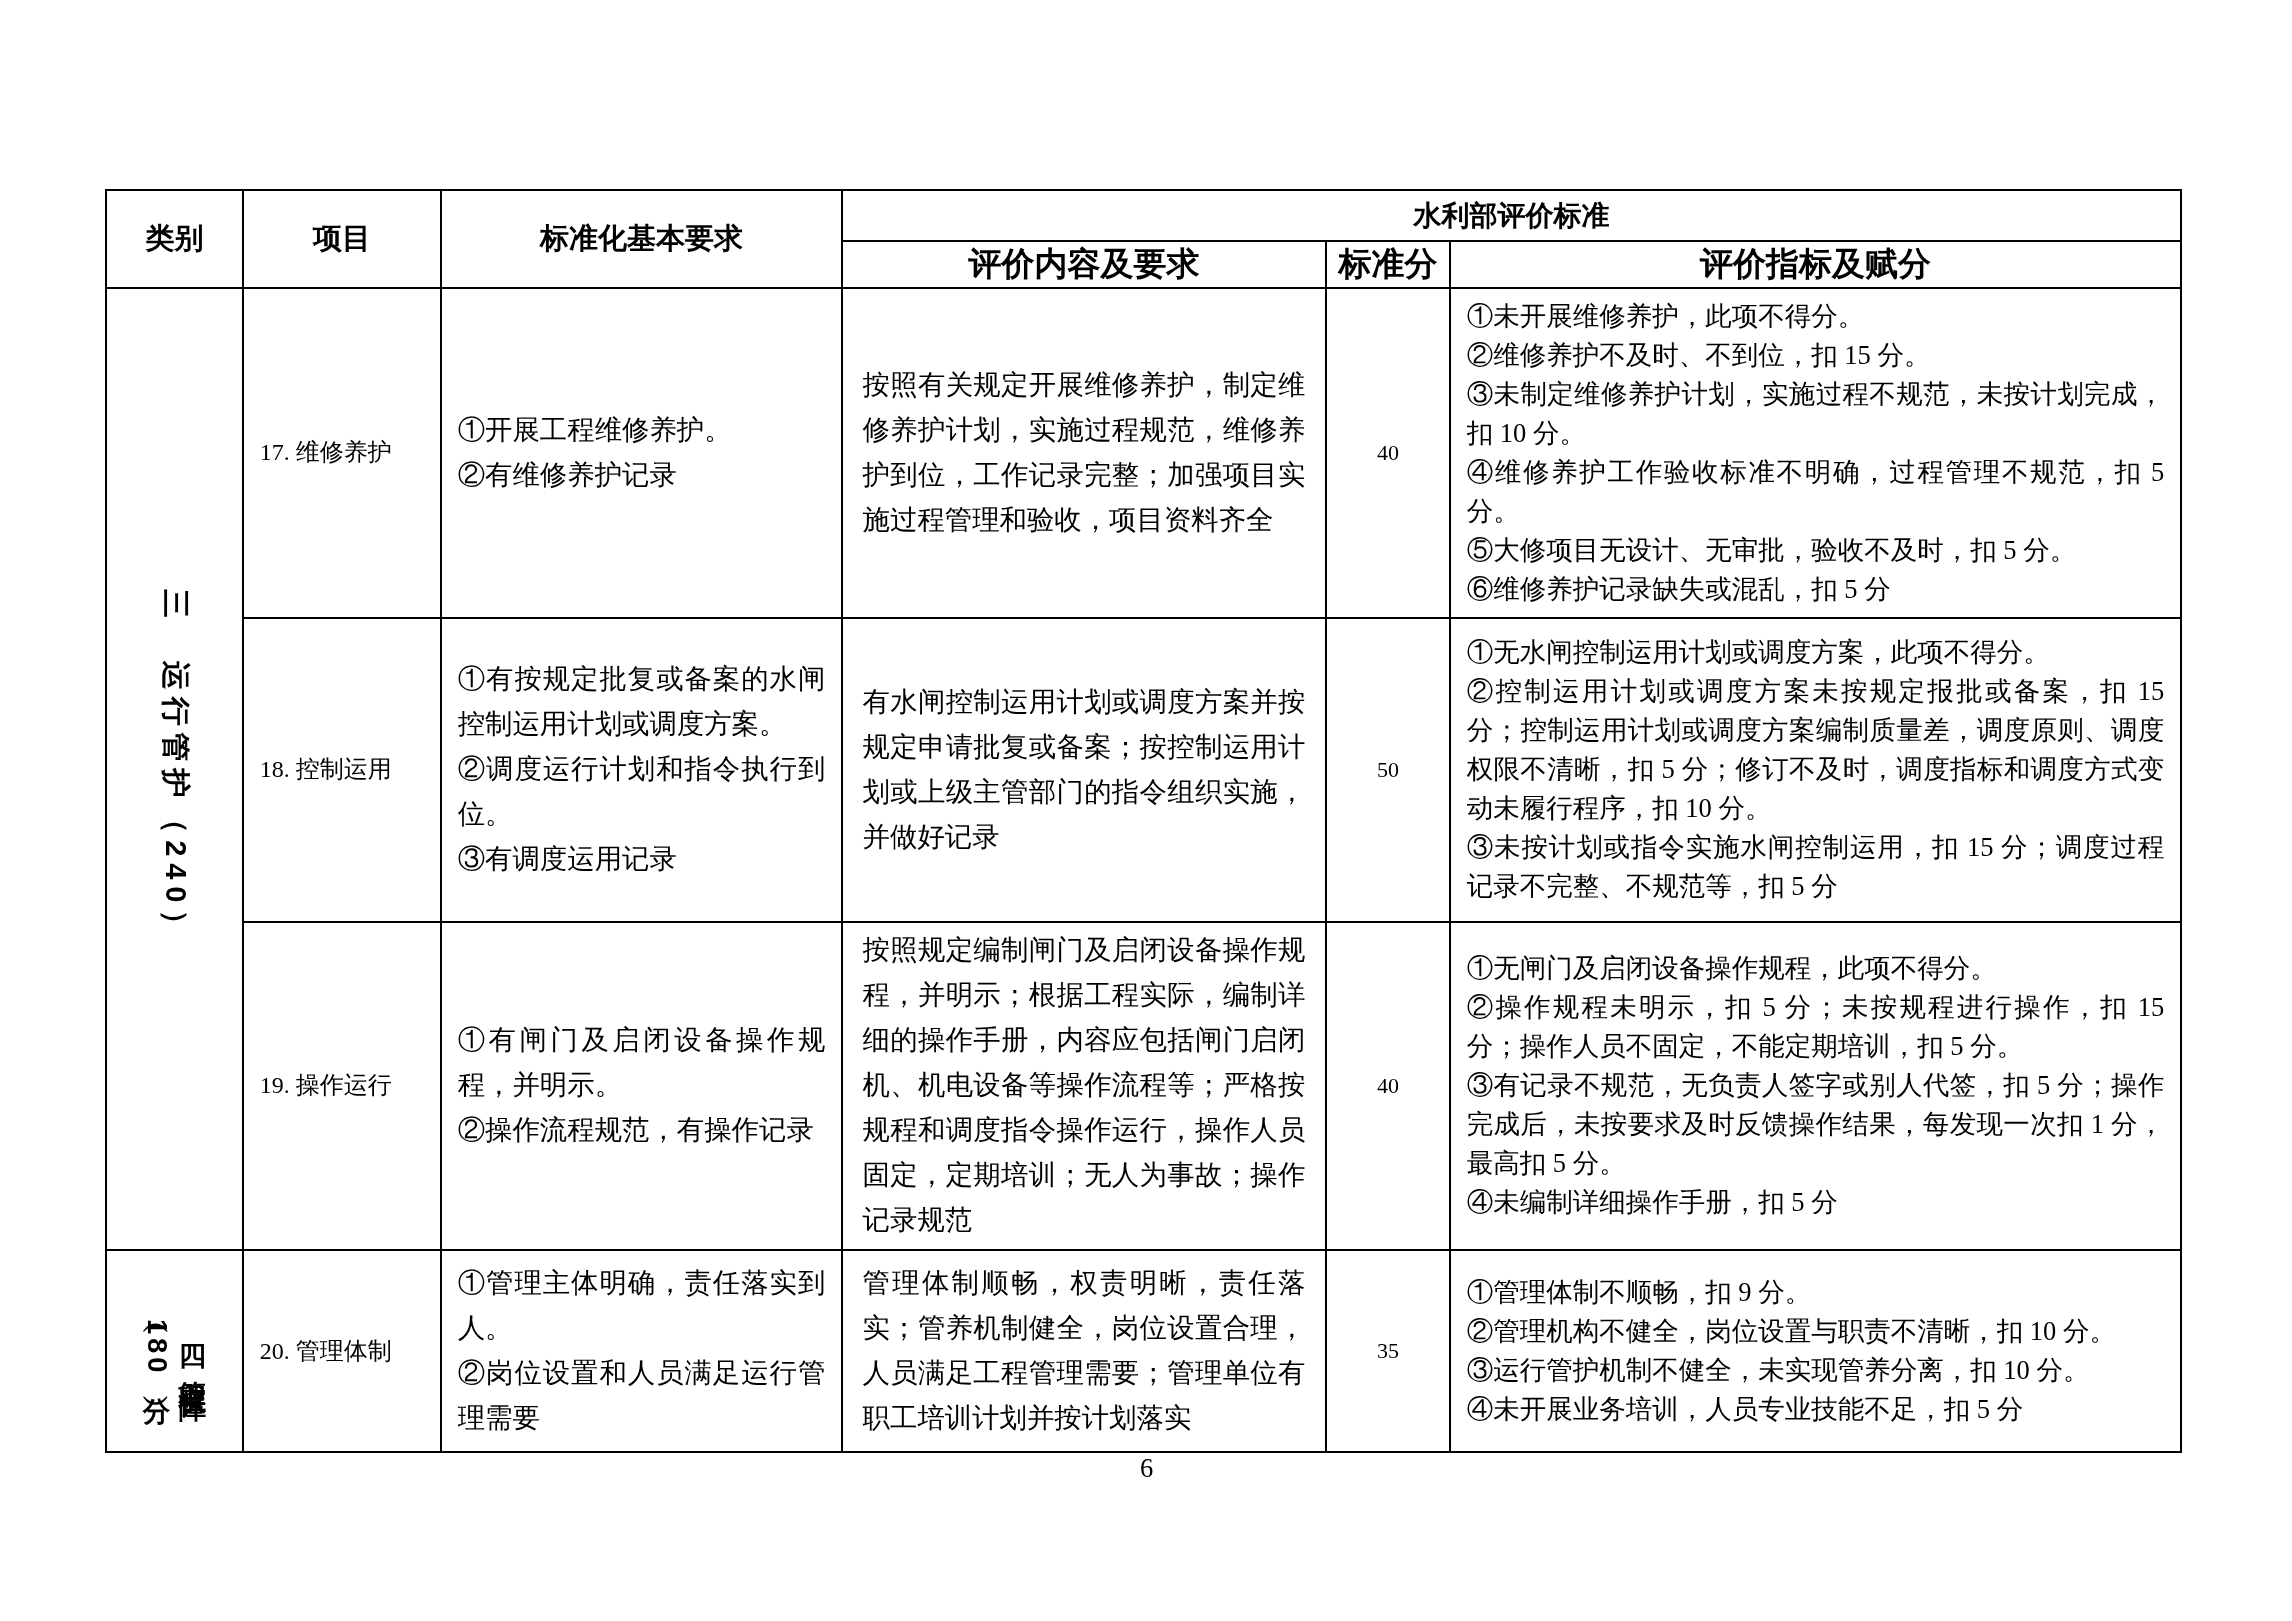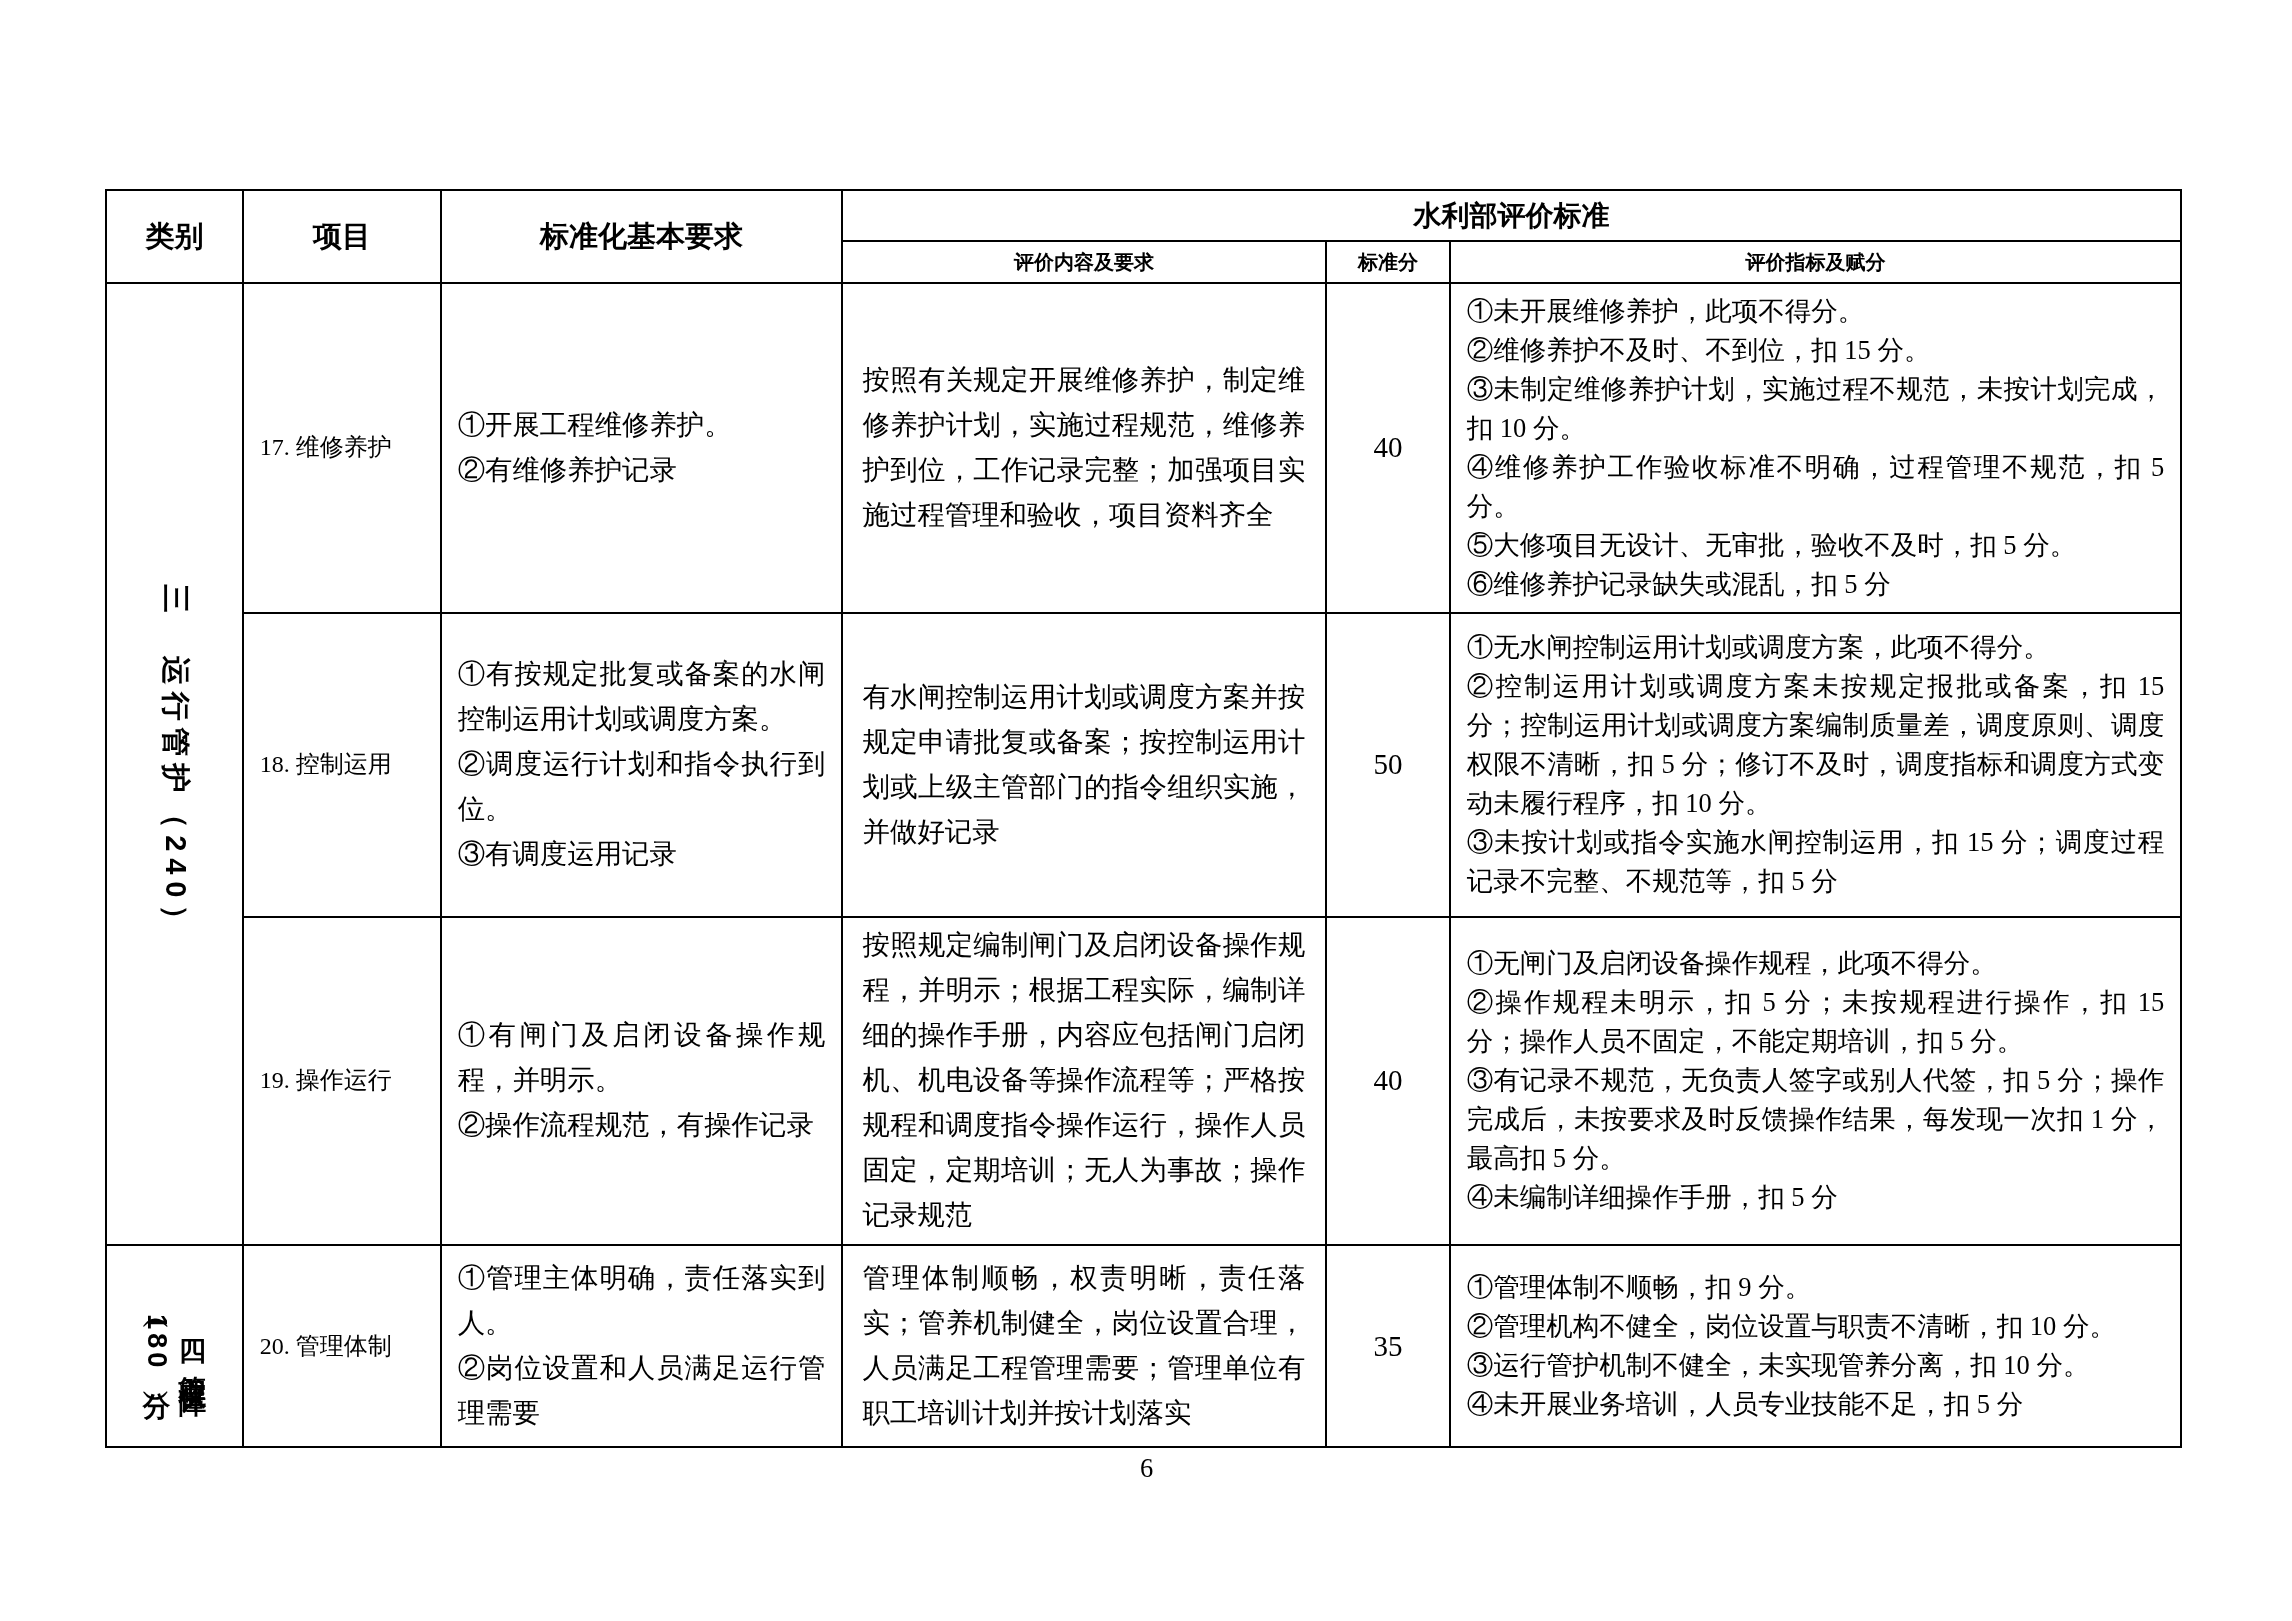--- a/index.html
+++ b/index.html
@@ -9,21 +9,21 @@
 
   table.std{position:absolute;left:105px;top:189px;border-collapse:collapse;
             table-layout:fixed;border:2.9px solid #000;}
   .std th,.std td{border:2px solid #000;vertical-align:middle;overflow:hidden;}
 
   
   .std th{font-family:"Liberation Sans","DejaVu Sans",sans-serif;font-weight:bold;
           text-align:center;padding:0 3.9px;}
   .h1{height:51px;font-size:29px;}
   .h2{height:42px;}
-  .h2 th{font-size:20px;}
+  .h2 th{font-size:33px;}
   .hdr-span{font-size:28px;}
   tr.h2 th{border-bottom:2.9px solid #000;}
   th.rowspan2{border-bottom:2.9px solid #000;}
 
   
   .r17{height:314px;} .r18{height:304px;} .r19{height:319px;} .r20{height:202px;}
   tr.catend td{border-bottom:2.9px solid #000;}
 
   td.cat{text-align:center;}
   .cat-vert{display:inline-block;writing-mode:vertical-rl;text-orientation:sideways;
@@ -33,21 +33,21 @@
              font-family:"Liberation Sans","DejaVu Sans",sans-serif;font-weight:bold;
              font-size:27.4px;letter-spacing:3.9px;}
   .cat-vert2 div{display:block;}
 
   td.project{padding:0 15.7px;font-size:24px;line-height:49px;
              text-align:justify;}
   td.req{padding:5.9px 15.7px;font-size:27.4px;}
   td.req div{text-align:justify;line-height:45px;}
   td.content{padding:5.9px 19.6px;font-size:27.4px;}
   td.content div{text-align:justify;line-height:45px;}
-  td.score{text-align:center;font-size:29px;}
+  td.score{text-align:center;font-size:22px;}
   td.ind{padding:7.8px 15.7px;font-size:26.5px;}
   td.ind div{text-align:justify;line-height:39px;}
 
   .pagenum{position:absolute;left:0;top:1453px;width:2293px;text-align:center;
            font-size:26.5px;}
 </style>
 </head>
 <body>
 
 <div class="sheet">

